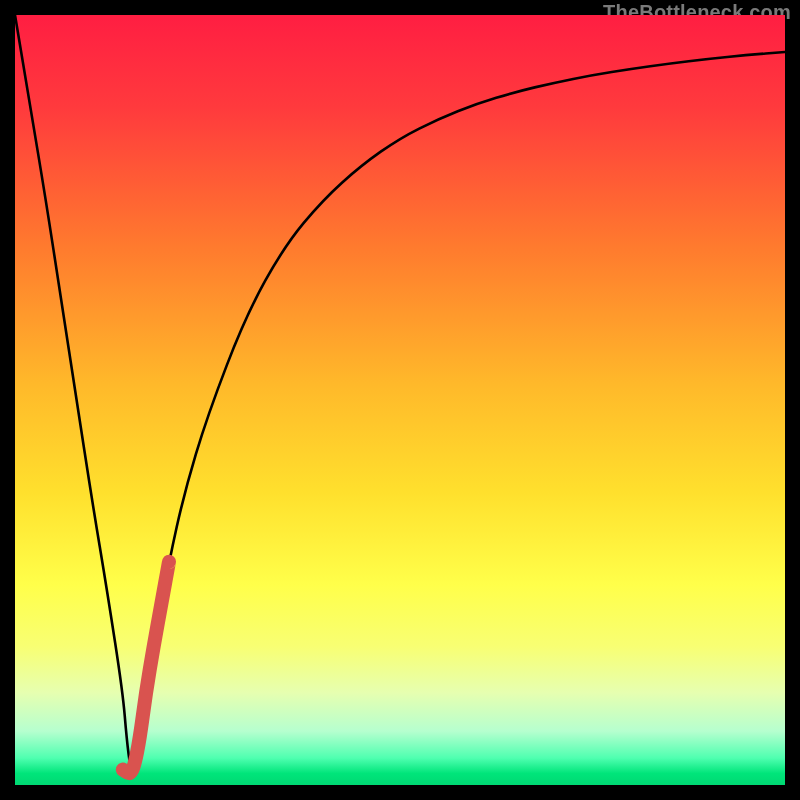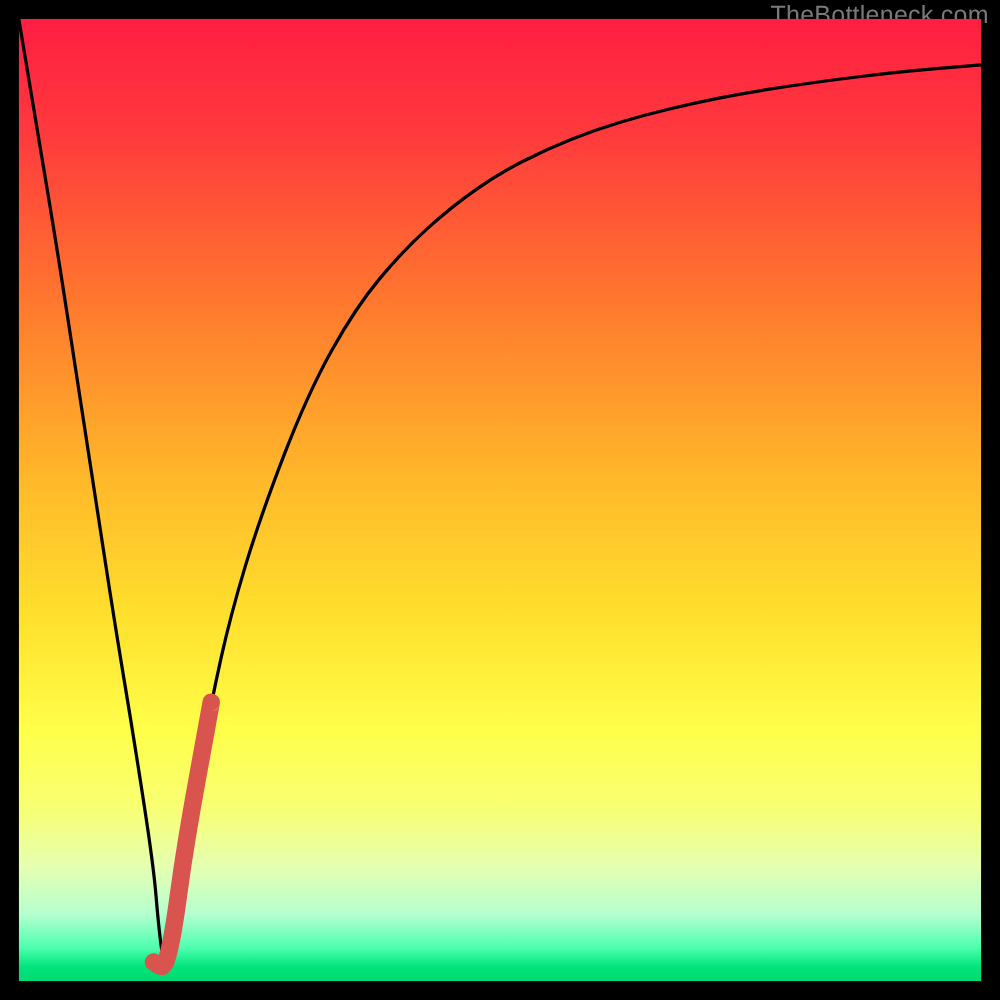--- a/index.html
+++ b/index.html
@@ -25,21 +25,21 @@
     top: 0;
     width: 770px;
     height: 770px;
   }
   .watermark {
     position: absolute;
     top: -14px;
     right: -6px;
     color: #7a7a7a;
     font-size: 20px;
-    font-weight: 400;
+    font-weight: 700;
     letter-spacing: 0.2px;
     user-select: none;
   }
   svg.curve {
     position: absolute;
     left: 0;
     top: 0;
     width: 770px;
     height: 770px;
     overflow: visible;

